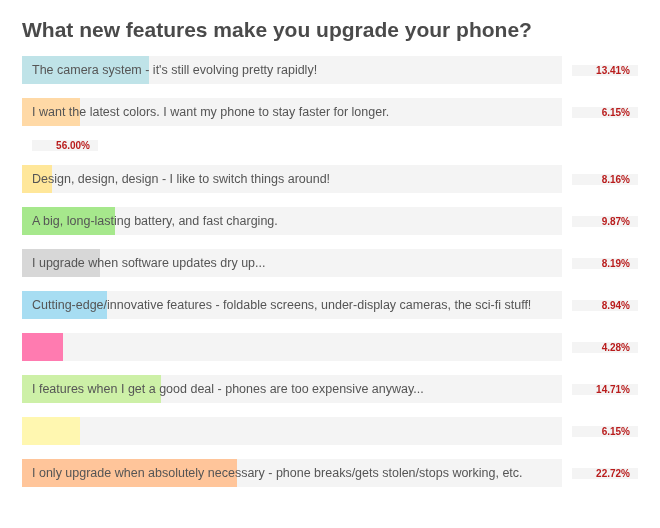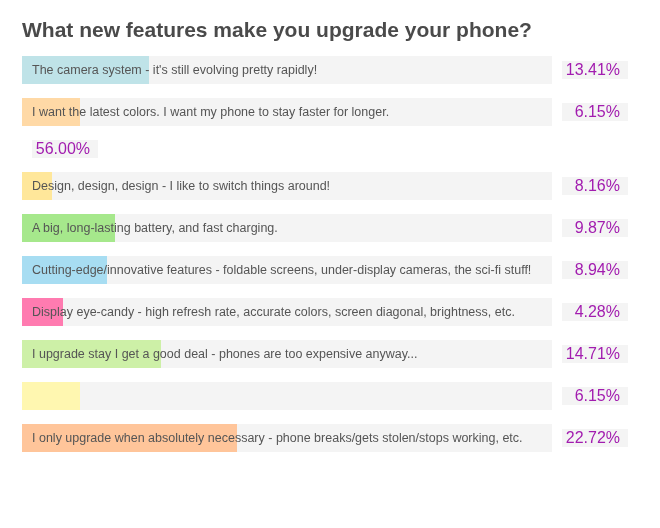--- a/index.html
+++ b/index.html
@@ -5,21 +5,21 @@
   * { box-sizing: border-box; }
   html, body {
     margin: 0;
     padding: 0;
     font-family: -apple-system, BlinkMacSystemFont, "Segoe UI", Helvetica, Arial, sans-serif;
     background: #fff;
     color: #333;
   }
   .wrap {
     width: 660px;
-    padding: 18px 32px 10px 22px;
+    padding: 18px 22px 10px 22px;
   }
   h2 {
     margin: 0 0 14px 0;
     font-size: 21px;
     font-weight: 600;
     color: #4a4a4a;
   }
   .rows { }
   .row {
     display: flex;
@@ -49,23 +49,23 @@
   }
   .pct {
     width: 66px;
     min-width: 66px;
     background: #f4f4f4;
     margin-left: 10px;
     display: flex;
     align-items: center;
     justify-content: flex-end;
     padding-right: 8px;
-    font-size: 16px;
-    font-weight: 400;
-    color: #a21caf;
+    font-size: 10px;
+    font-weight: 700;
+    color: #b91c1c;
   }
 </style>
 </head>
 <body>
 
 <div class="wrap">
   <h2>What new features make you upgrade your phone?</h2>
   <div class="rows" id="rows">
       <div class="row">
         <div class="bar-area">
@@ -93,36 +93,42 @@
       </div>
       <div class="row">
         <div class="bar-area">
           <div class="fill" style="background: rgb(166, 232, 140); width: 93px;"></div>
           <div class="label">A big, long-lasting battery, and fast charging.</div>
         </div>
         <div class="pct">9.87%</div>
       </div>
       <div class="row">
         <div class="bar-area">
+          <div class="fill" style="background: rgb(215, 215, 215); width: 78px;"></div>
+          <div class="label">I upgrade when software updates dry up...</div>
+        </div>
+        <div class="pct">8.19%</div>
+      </div>
+      <div class="row">
+        <div class="bar-area">
           <div class="fill" style="background: rgb(167, 221, 242); width: 85px;"></div>
           <div class="label">Cutting-edge/innovative features - foldable screens, under-display cameras, the sci-fi stuff!</div>
         </div>
         <div class="pct">8.94%</div>
       </div>
       <div class="row">
         <div class="bar-area">
           <div class="fill" style="background: rgb(255, 123, 176); width: 41px;"></div>
-          <div class="label">Display eye-candy - high refresh rate, accurate colors, screen diagonal, brightness, etc.</div>
         </div>
         <div class="pct">4.28%</div>
       </div>
       <div class="row">
         <div class="bar-area">
           <div class="fill" style="background: rgb(205, 240, 167); width: 139px;"></div>
-          <div class="label">I upgrade stay I get a good deal - phones are too expensive anyway...</div>
+          <div class="label">I features when I get a good deal - phones are too expensive anyway...</div>
         </div>
         <div class="pct">14.71%</div>
       </div>
       <div class="row">
         <div class="bar-area">
           <div class="fill" style="background: rgb(255, 247, 176); width: 58px;"></div>
         </div>
         <div class="pct">6.15%</div>
       </div>
       <div class="row">

